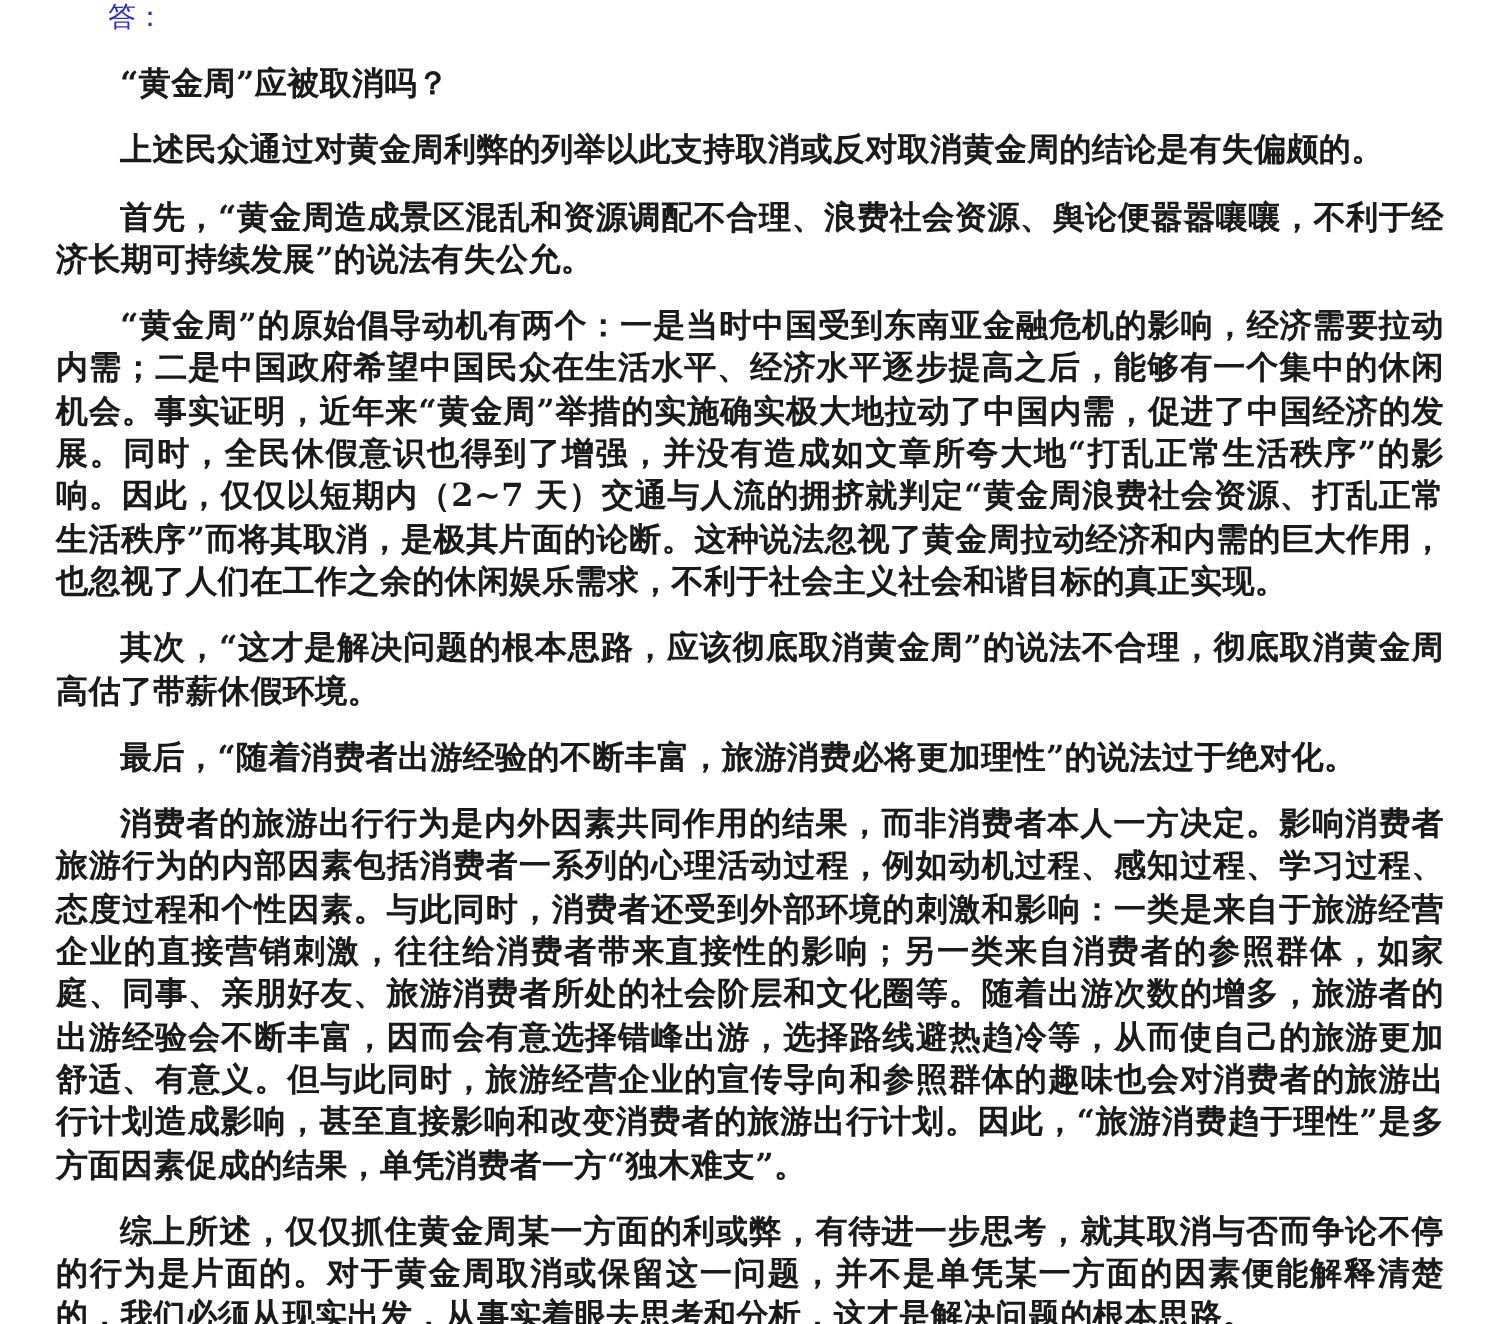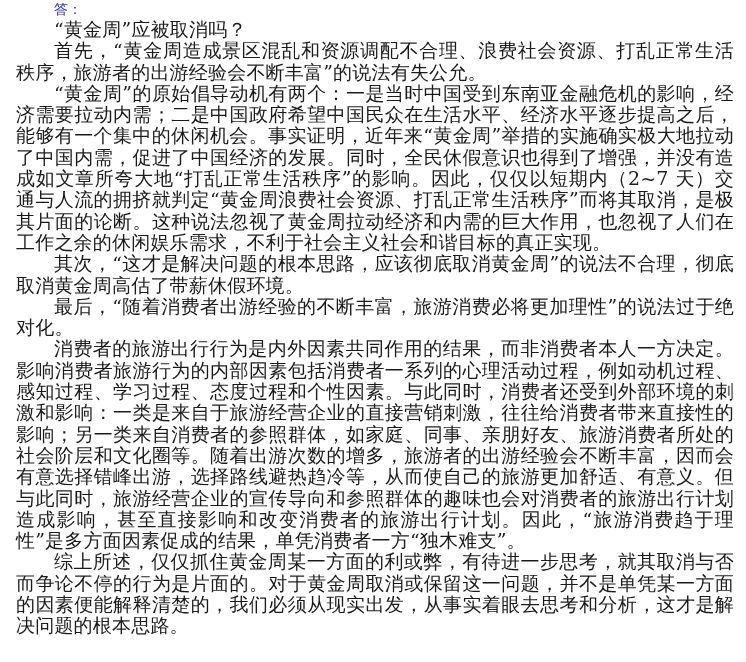--- a/index.html
+++ b/index.html
@@ -7,30 +7,31 @@
     width: 746px; height: 662px; overflow: hidden;
     font-family: "DejaVu Serif", "Liberation Serif", serif;
     color: #1a1a1a;
   }
   .page { position: relative; padding: 0 12px 0 16px; box-sizing: border-box; width: 746px; }
   .answer-label {
     color: #2b2bd0; font-size: 14px; line-height: 19px;
     padding-left: 38px; margin: 0; height: 19px;
   }
   .para {
-    margin: 0; font-size: 19px; line-height: 21.3px;
-    text-indent: 2em; text-align: justify; letter-spacing: 0.2px;
+    margin: 12px; font-size: 16px; line-height: 21.3px;
+    text-indent: 2em; text-align: justify; letter-spacing: 0.2px; font-weight: bold;
   }
   .para.title { text-indent: 2em; }
 </style>
 </head>
 <body>
 
 <div class="page">
   <p class="answer-label">答：</p>
   <p class="para title">“黄金周”应被取消吗？</p>
-  <p class="para">首先，“黄金周造成景区混乱和资源调配不合理、浪费社会资源、打乱正常生活秩序，旅游者的出游经验会不断丰富”的说法有失公允。</p>
+  <p class="para">上述民众通过对黄金周利弊的列举以此支持取消或反对取消黄金周的结论是有失偏颇的。</p>
+  <p class="para">首先，“黄金周造成景区混乱和资源调配不合理、浪费社会资源、舆论便嚣嚣嚷嚷，不利于经济长期可持续发展”的说法有失公允。</p>
   <p class="para">“黄金周”的原始倡导动机有两个：一是当时中国受到东南亚金融危机的影响，经济需要拉动内需；二是中国政府希望中国民众在生活水平、经济水平逐步提高之后，能够有一个集中的休闲机会。事实证明，近年来“黄金周”举措的实施确实极大地拉动了中国内需，促进了中国经济的发展。同时，全民休假意识也得到了增强，并没有造成如文章所夸大地“打乱正常生活秩序”的影响。因此，仅仅以短期内（2~7 天）交通与人流的拥挤就判定“黄金周浪费社会资源、打乱正常生活秩序”而将其取消，是极其片面的论断。这种说法忽视了黄金周拉动经济和内需的巨大作用，也忽视了人们在工作之余的休闲娱乐需求，不利于社会主义社会和谐目标的真正实现。</p>
   <p class="para">其次，“这才是解决问题的根本思路，应该彻底取消黄金周”的说法不合理，彻底取消黄金周高估了带薪休假环境。</p>
   <p class="para">最后，“随着消费者出游经验的不断丰富，旅游消费必将更加理性”的说法过于绝对化。</p>
   <p class="para">消费者的旅游出行行为是内外因素共同作用的结果，而非消费者本人一方决定。影响消费者旅游行为的内部因素包括消费者一系列的心理活动过程，例如动机过程、感知过程、学习过程、态度过程和个性因素。与此同时，消费者还受到外部环境的刺激和影响：一类是来自于旅游经营企业的直接营销刺激，往往给消费者带来直接性的影响；另一类来自消费者的参照群体，如家庭、同事、亲朋好友、旅游消费者所处的社会阶层和文化圈等。随着出游次数的增多，旅游者的出游经验会不断丰富，因而会有意选择错峰出游，选择路线避热趋冷等，从而使自己的旅游更加舒适、有意义。但与此同时，旅游经营企业的宣传导向和参照群体的趣味也会对消费者的旅游出行计划造成影响，甚至直接影响和改变消费者的旅游出行计划。因此，“旅游消费趋于理性”是多方面因素促成的结果，单凭消费者一方“独木难支”。</p>
   <p class="para">综上所述，仅仅抓住黄金周某一方面的利或弊，有待进一步思考，就其取消与否而争论不停的行为是片面的。对于黄金周取消或保留这一问题，并不是单凭某一方面的因素便能解释清楚的，我们必须从现实出发，从事实着眼去思考和分析，这才是解决问题的根本思路。</p>
 </div>
 
 </body></html>

